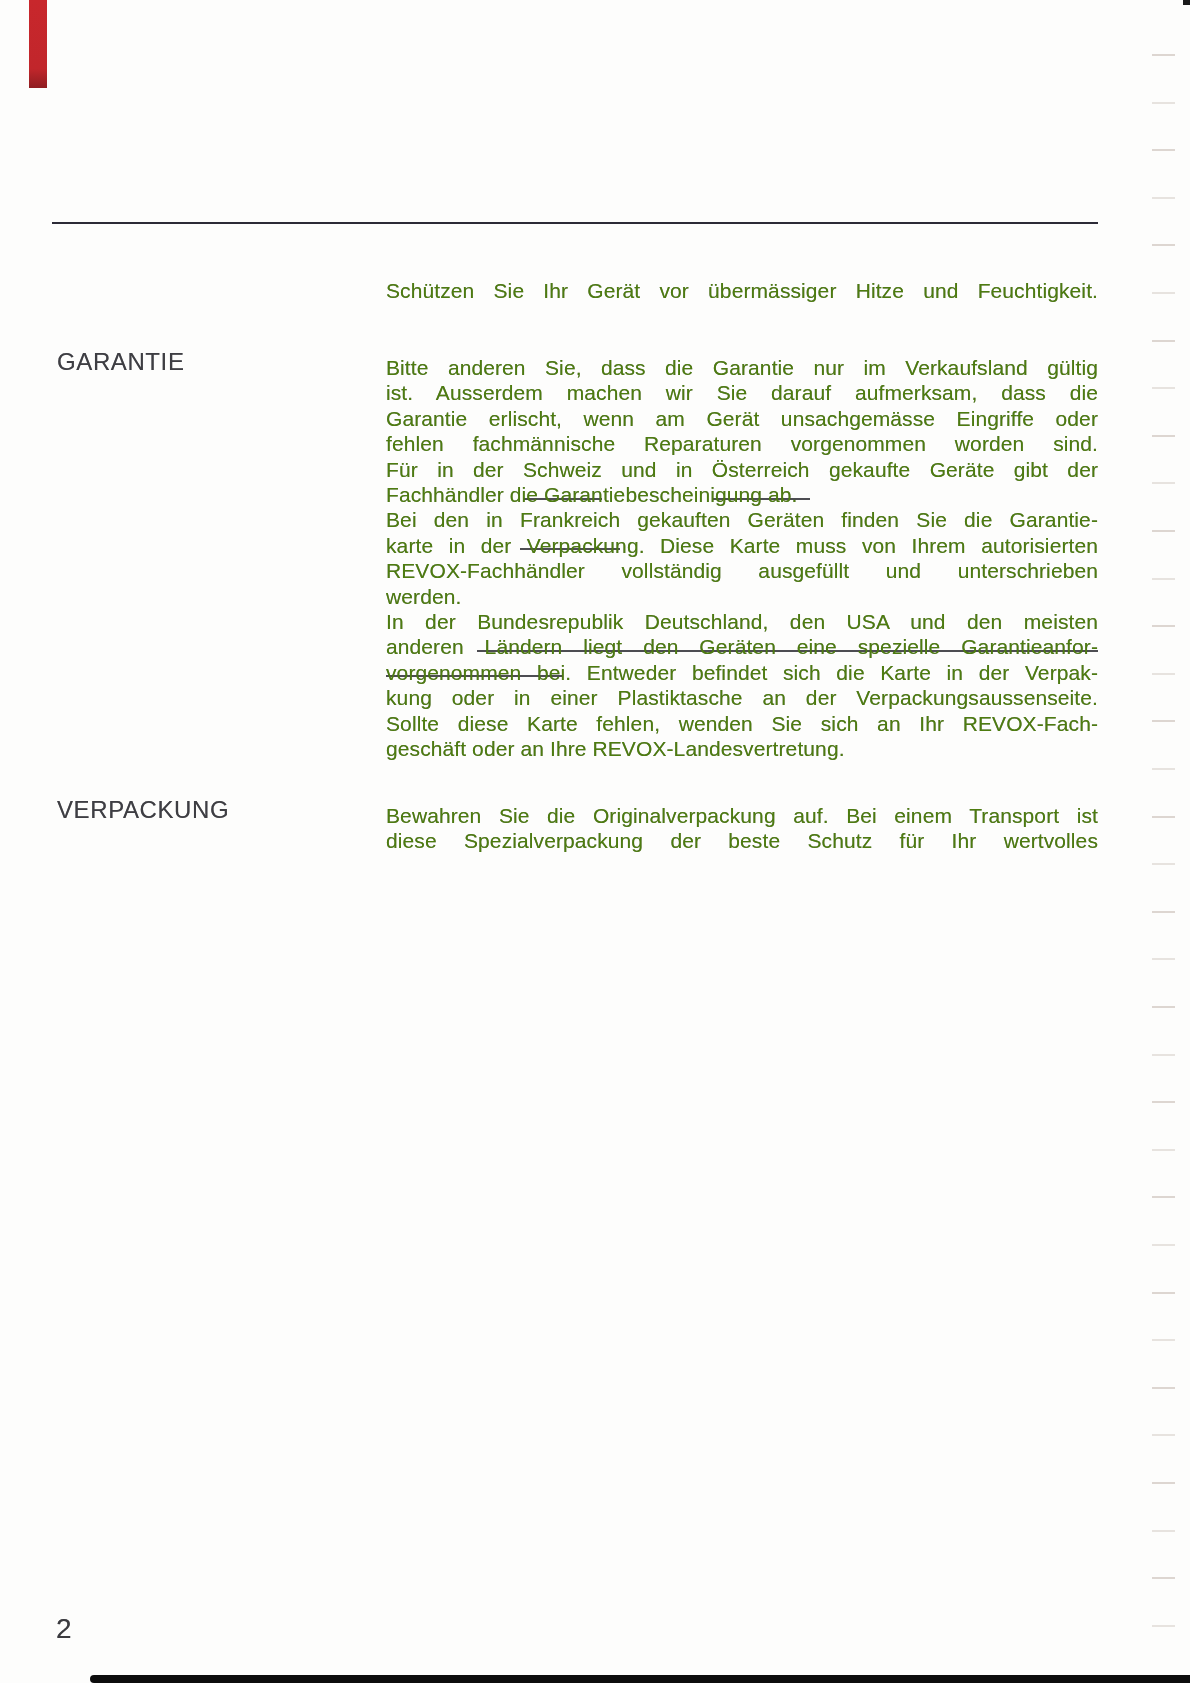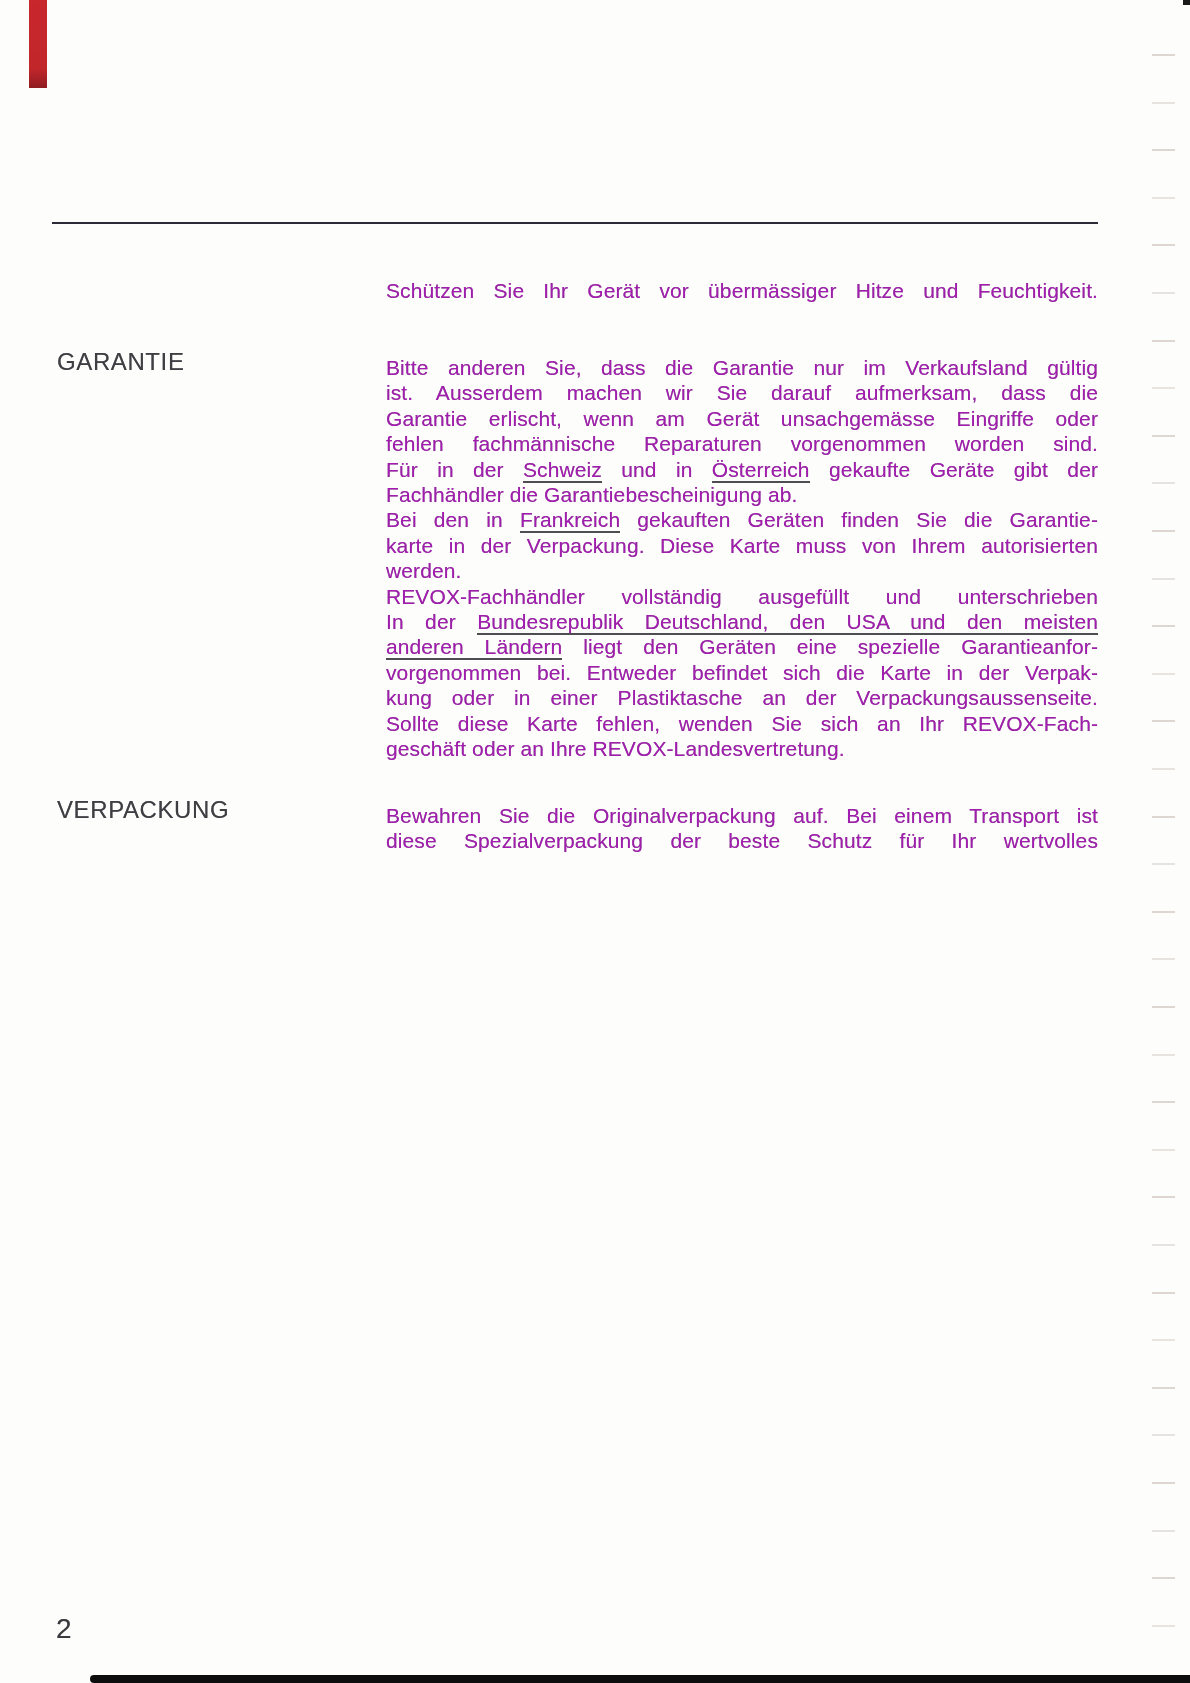--- a/index.html
+++ b/index.html
@@ -32,27 +32,27 @@
   .edge-marks .mark {
     position: absolute; left: 1152px; width: 23px; height: 2px;
     background: #d9d2cc;
   }
   
   .top-rule {
     position: absolute; left: 52px; top: 222px; width: 1046px; height: 2px;
     background: #2c2a36;
   }
   
-  .textcol { position: absolute; left: 386px; width: 712px; color: #a21caf;
+  .textcol { position: absolute; left: 386px; width: 712px; color: #4d7c0f;
     font-size: 21px; line-height: 25.4px; letter-spacing: 0.1px;
     text-shadow: 0 0 0.5px rgba(59,59,63,0.55);
   }
   .line { white-space: nowrap; }
   .line.j { white-space: normal; text-align: justify; text-align-last: justify; }
-  .ul { border-bottom: 2px solid #4d4d52; padding-bottom: 0; }
+  .ul { border-bottom: 2px solid #4d4d52; padding-bottom: 17px; }
   .heading {
     position: absolute; left: 57px; color: #3e3e43;
     font-size: 24px; letter-spacing: 0.6px;
     text-shadow: 0 0 0.5px rgba(62,62,67,0.55);
   }
   .intro   { top: 278px; }
   .h-garantie { top: 348px; }
   .p-garantie { top: 355px; }
   .h-verpackung { top: 796px; }
   .p-verpackung { top: 803px; }
@@ -115,22 +115,22 @@
   <div class="heading h-garantie">GARANTIE</div>
   <div class="textcol p-garantie">
       <div class="line j"><span>Bitte anderen Sie, dass die Garantie nur im Verkaufsland gültig</span></div>
       <div class="line j"><span>ist. Ausserdem machen wir Sie darauf aufmerksam, dass die</span></div>
       <div class="line j"><span>Garantie erlischt, wenn am Gerät unsachgemässe Eingriffe oder</span></div>
       <div class="line j"><span>fehlen fachmännische Reparaturen vorgenommen worden sind.</span></div>
       <div class="line j"><span>Für in der </span><span class="ul">Schweiz</span><span> und in </span><span class="ul">Österreich</span><span> gekaufte Geräte gibt der</span></div>
       <div class="line"><span>Fachhändler die Garantiebescheinigung ab.</span></div>
       <div class="line j"><span>Bei den in </span><span class="ul">Frankreich</span><span> gekauften Geräten finden Sie die Garantie-</span></div>
       <div class="line j"><span>karte in der Verpackung. Diese Karte muss von Ihrem autorisierten</span></div>
+      <div class="line j"><span>REVOX-Fachhändler vollständig ausgefüllt und unterschrieben</span></div>
       <div class="line"><span>werden.</span></div>
-      <div class="line j"><span>REVOX-Fachhändler vollständig ausgefüllt und unterschrieben</span></div>
       <div class="line j"><span>In der </span><span class="ul">Bundesrepublik Deutschland, den USA und den meisten</span></div>
       <div class="line j"><span class="ul">anderen Ländern</span><span> liegt den Geräten eine spezielle Garantieanfor-</span></div>
       <div class="line j"><span>vorgenommen bei. Entweder befindet sich die Karte in der Verpak-</span></div>
       <div class="line j"><span>kung oder in einer Plastiktasche an der Verpackungsaussenseite.</span></div>
       <div class="line j"><span>Sollte diese Karte fehlen, wenden Sie sich an Ihr REVOX-Fach-</span></div>
       <div class="line"><span>geschäft oder an Ihre REVOX-Landesvertretung.</span></div>
     </div>
 
   <div class="heading h-verpackung">VERPACKUNG</div>
   <div class="textcol p-verpackung">

